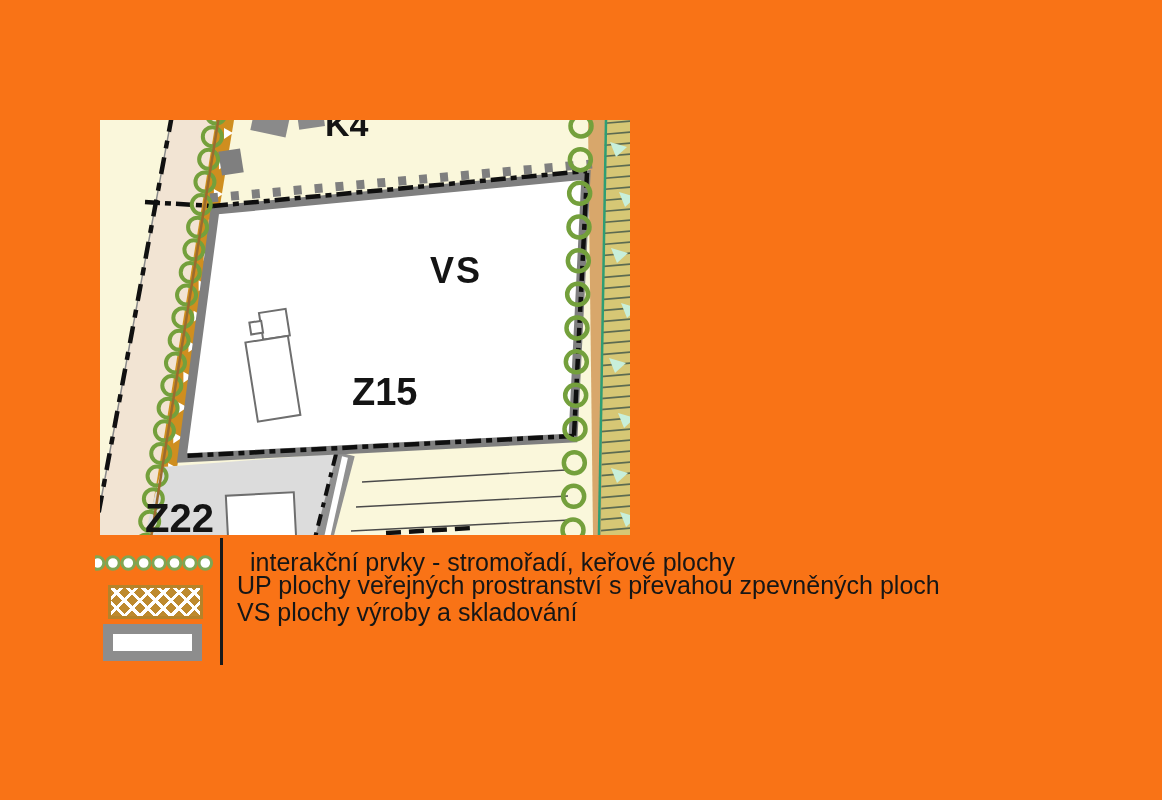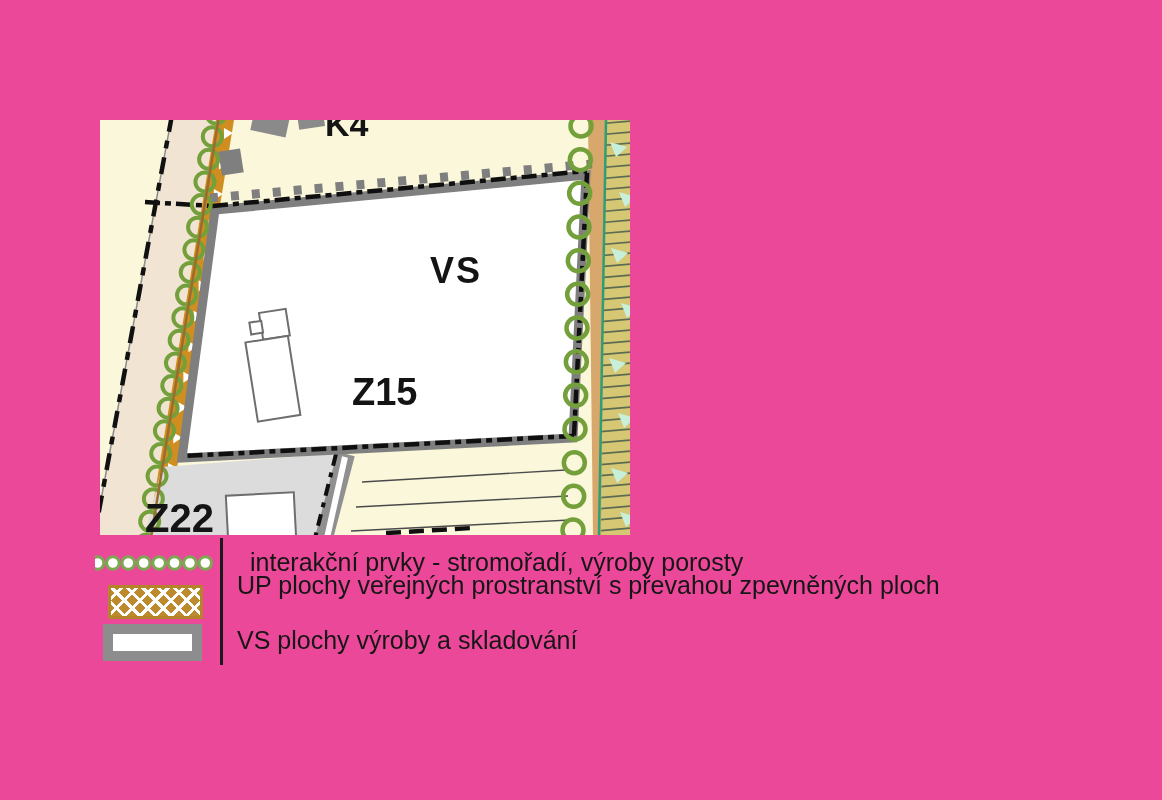--- a/index.html
+++ b/index.html
@@ -1,17 +1,17 @@
 <!DOCTYPE html>
 <html><head>
 <meta charset="utf-8">
 <style>
   html,body{margin:0;padding:0;background:#ffffff;}
   .canvas{
-    position:relative;width:1162px;height:800px;background:#ec4899;
+    position:relative;width:1162px;height:800px;background:#f97316;
     overflow:hidden;font-family:"Liberation Sans",sans-serif;
   }
   .map-wrap{position:absolute;left:100px;top:120px;width:530px;height:415px;}
   .map-wrap svg{display:block;}
   svg text{font-family:"Liberation Sans",sans-serif;font-weight:bold;fill:#141414;}
   .legend-divider{position:absolute;left:220px;top:538px;width:3px;height:127px;background:#1a1a1a;}
   .legend-circles{position:absolute;left:95px;top:554px;}
   .legend-crosshatch{
     position:absolute;left:108px;top:585px;width:95px;height:34px;box-sizing:border-box;
     border:3px solid #b5832a;
@@ -22,21 +22,21 @@
   }
   .legend-grayrect{
     position:absolute;left:103px;top:624px;width:99px;height:37px;box-sizing:border-box;
     border:10px solid #8d8d8d;background:#ffffff;
   }
   .legend-label{
     position:absolute;font-size:25px;line-height:27px;color:#161616;white-space:nowrap;
   }
   .legend-label.l1{left:250px;top:549px;}
   .legend-label.l2{left:237px;top:572px;}
-  .legend-label.l3{left:237px;top:627px;}
+  .legend-label.l3{left:237px;top:599px;}
 </style>
 </head>
 <body>
 
 <div class="canvas">
 
   <div class="map-wrap">
     <svg width="530" height="415" viewBox="0 0 530 415">
 
       <defs>
@@ -217,17 +217,17 @@
         <circle cx="64.1" cy="9" r="6.3" fill="#ffffff" stroke="#7fa653" stroke-width="3"></circle>
         <circle cx="79.5" cy="9" r="6.3" fill="#ffffff" stroke="#7fa653" stroke-width="3"></circle>
         <circle cx="94.9" cy="9" r="6.3" fill="#ffffff" stroke="#7fa653" stroke-width="3"></circle>
         <circle cx="110.3" cy="9" r="6.3" fill="#ffffff" stroke="#7fa653" stroke-width="3"></circle>
       </g>
   </svg>
 
   <div class="legend-crosshatch"></div>
   <div class="legend-grayrect"></div>
 
-  <div class="legend-label l1">interakční prvky - stromořadí, výroby porosty</div>
+  <div class="legend-label l1">interakční prvky - stromořadí, keřové plochy</div>
   <div class="legend-label l2">UP plochy veřejných prostranství s převahou zpevněných ploch</div>
   <div class="legend-label l3">VS plochy výroby a skladování</div>
 
 </div>
 
 </body></html>

